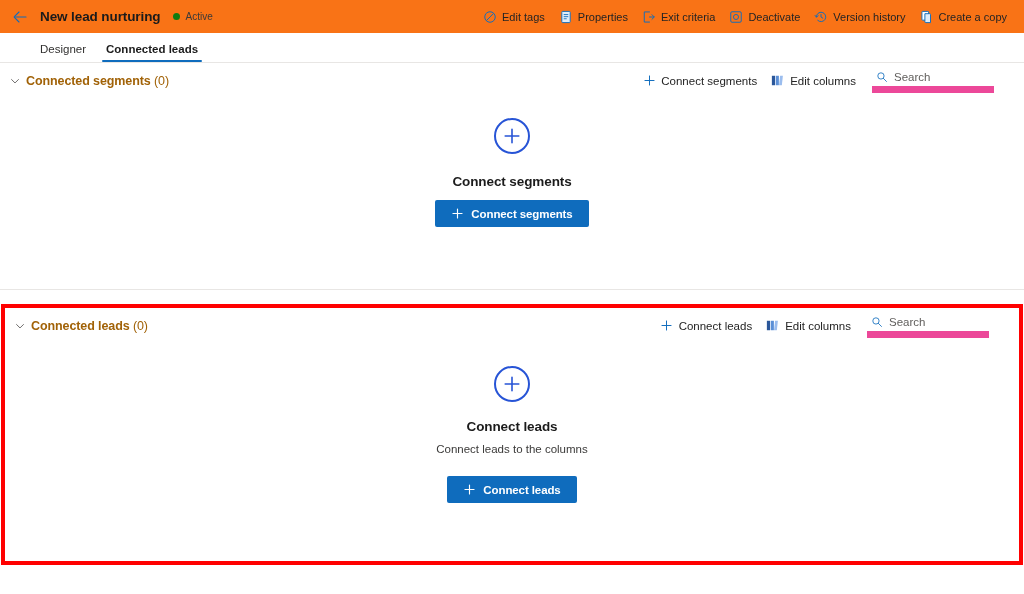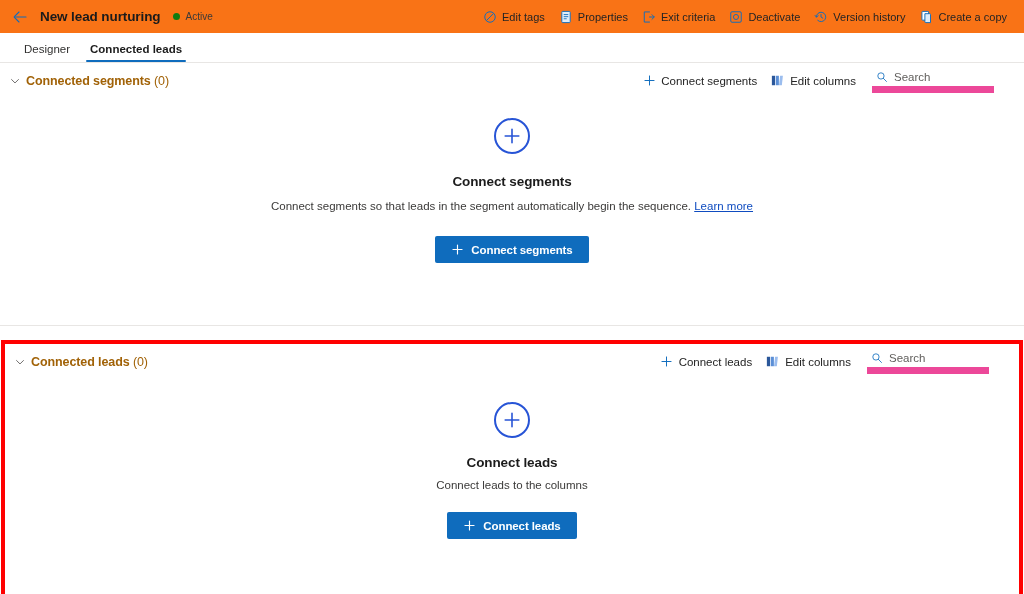--- a/index.html
+++ b/index.html
@@ -89,21 +89,21 @@
     cursor: pointer;
     font-family: "Liberation Sans", sans-serif;
     letter-spacing: -0.1px;
   }
 
   
   .tabs {
     display: flex;
     align-items: flex-end;
     height: 30px;
-    padding-left: 14px;
+    padding-left: 30px;
     border-bottom: 1px solid #e8e6e4;
     background: #ffffff;
   }
   .tab {
     position: relative;
     font-size: 11.5px;
     color: #323130;
     padding: 0 10px 7px 10px;
     cursor: pointer;
     white-space: nowrap;
@@ -394,24 +394,20 @@
     </div>
   </div>
 
   <div class="empty-state segments-body">
     <div class="plus-circle">
       <svg width="20" height="20" viewBox="0 0 20 20" aria-hidden="true">
         <path d="M10 3.2v13.6M3.2 10h13.6" stroke="#2754d6" stroke-width="1.6" stroke-linecap="round"></path>
       </svg>
     </div>
     <div class="empty-title">Connect segments</div>
-    <div class="empty-desc">
-      <span>Connect segments so that leads in the segment automatically begin the sequence.</span>
-      <a href="#">Learn more</a>
-    </div>
     <button class="cta-btn">
       <svg width="13" height="13" viewBox="0 0 16 16" aria-hidden="true">
         <path d="M8 2.4v11.2M2.4 8h11.2" stroke="#ffffff" stroke-width="1.4" stroke-linecap="round"></path>
       </svg>
       <span>Connect segments</span>
     </button>
   </div>
 
   <div class="divider"></div>
 </div>

